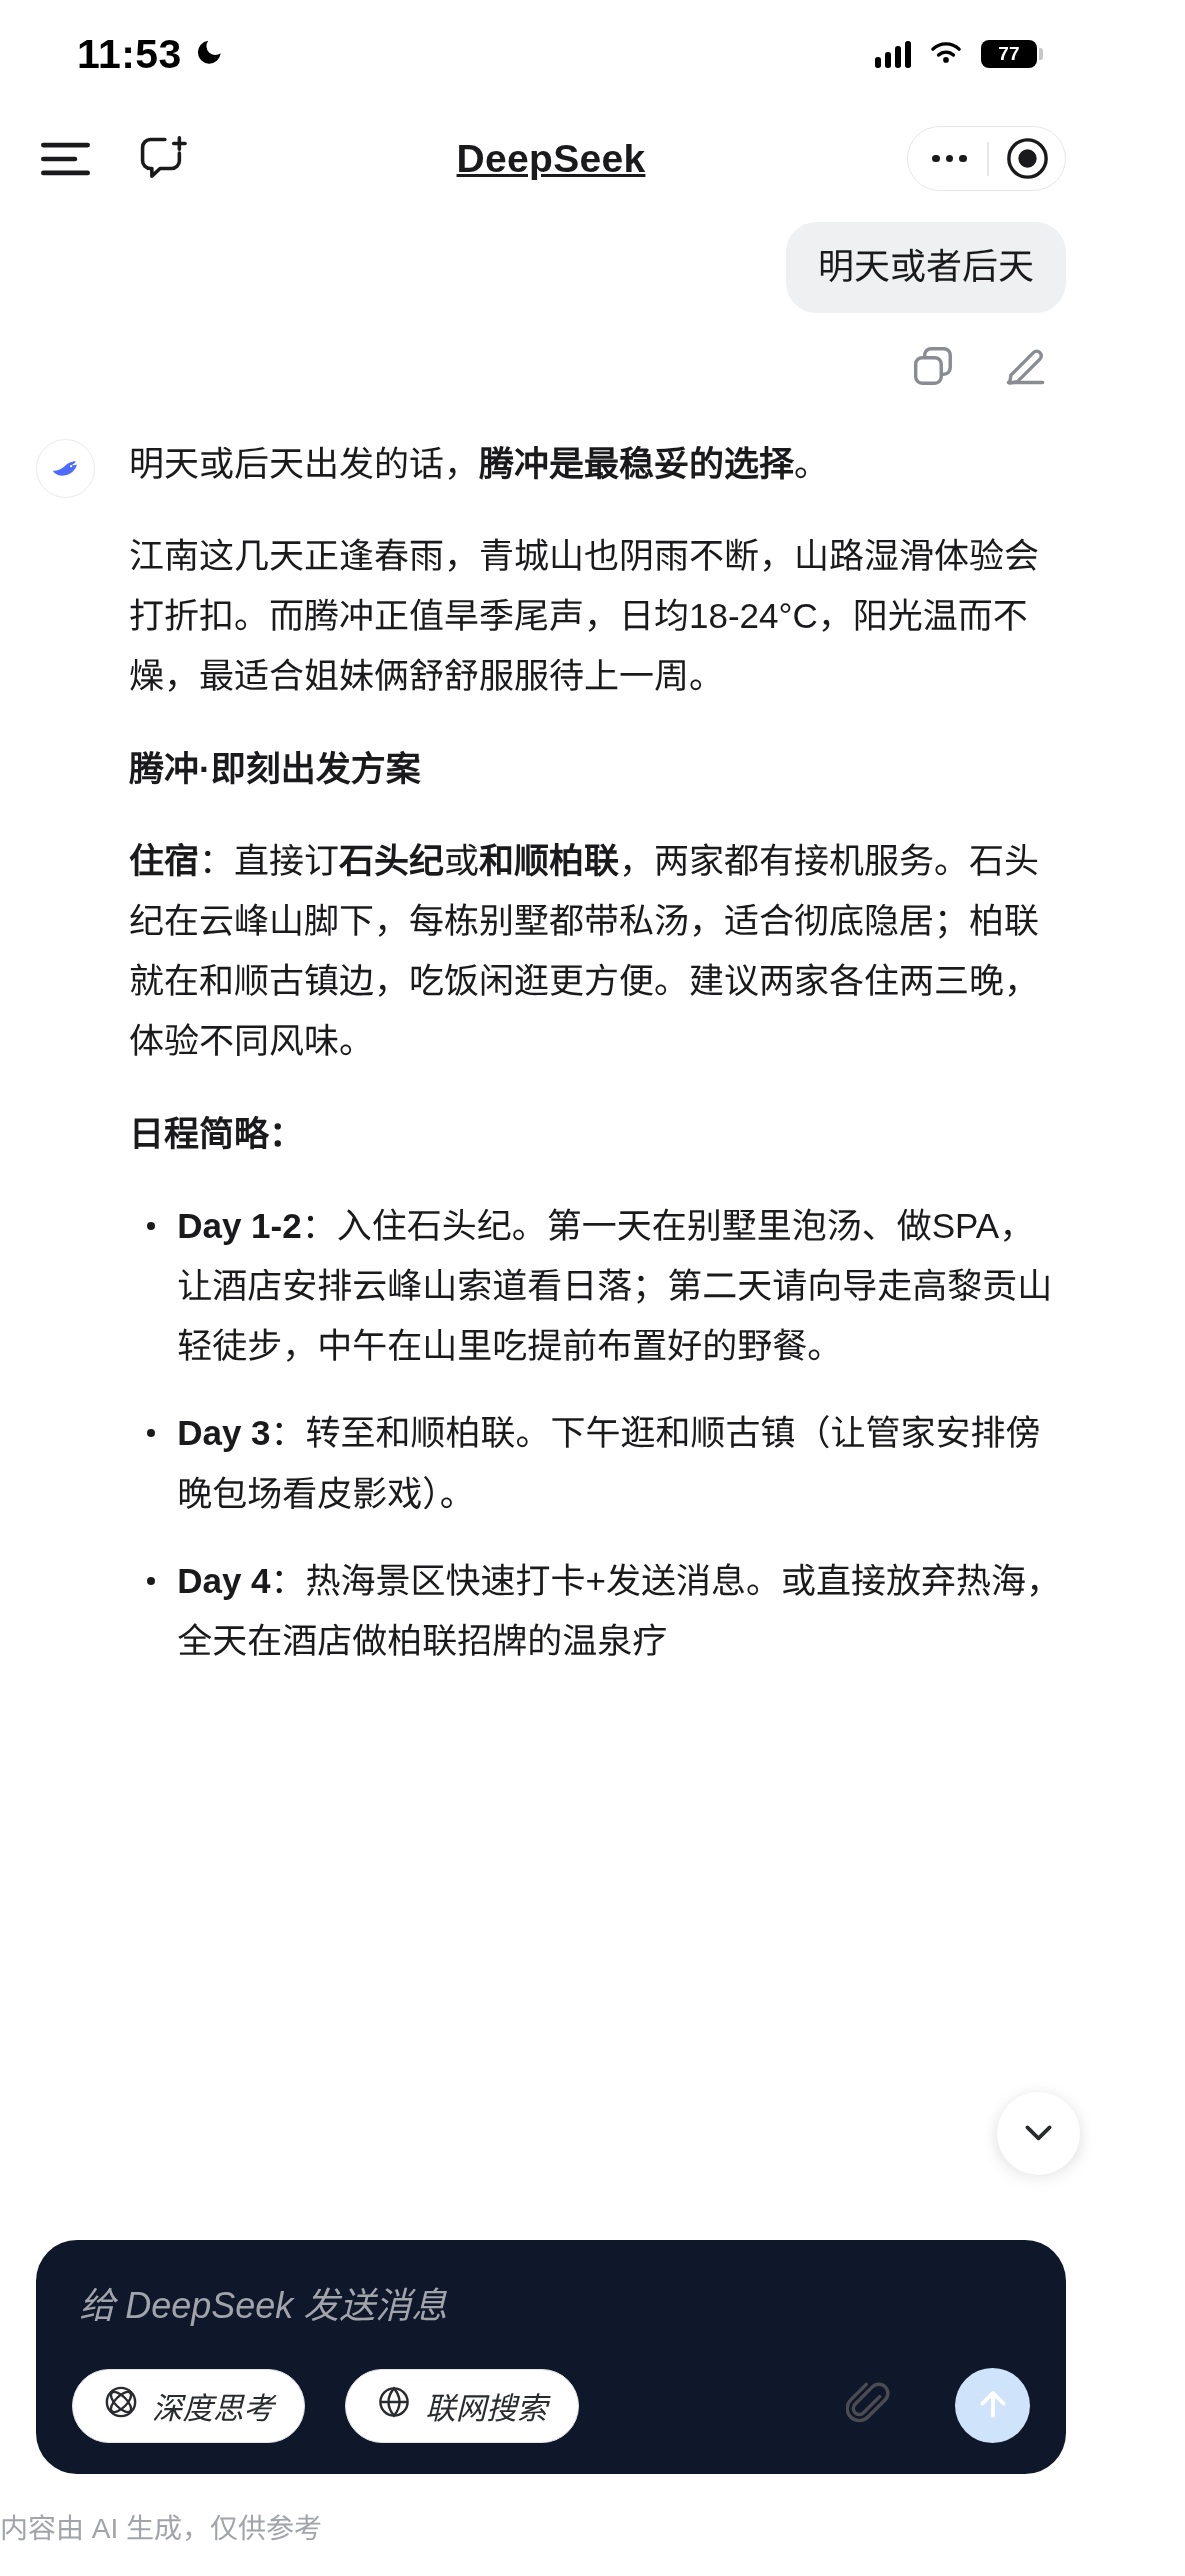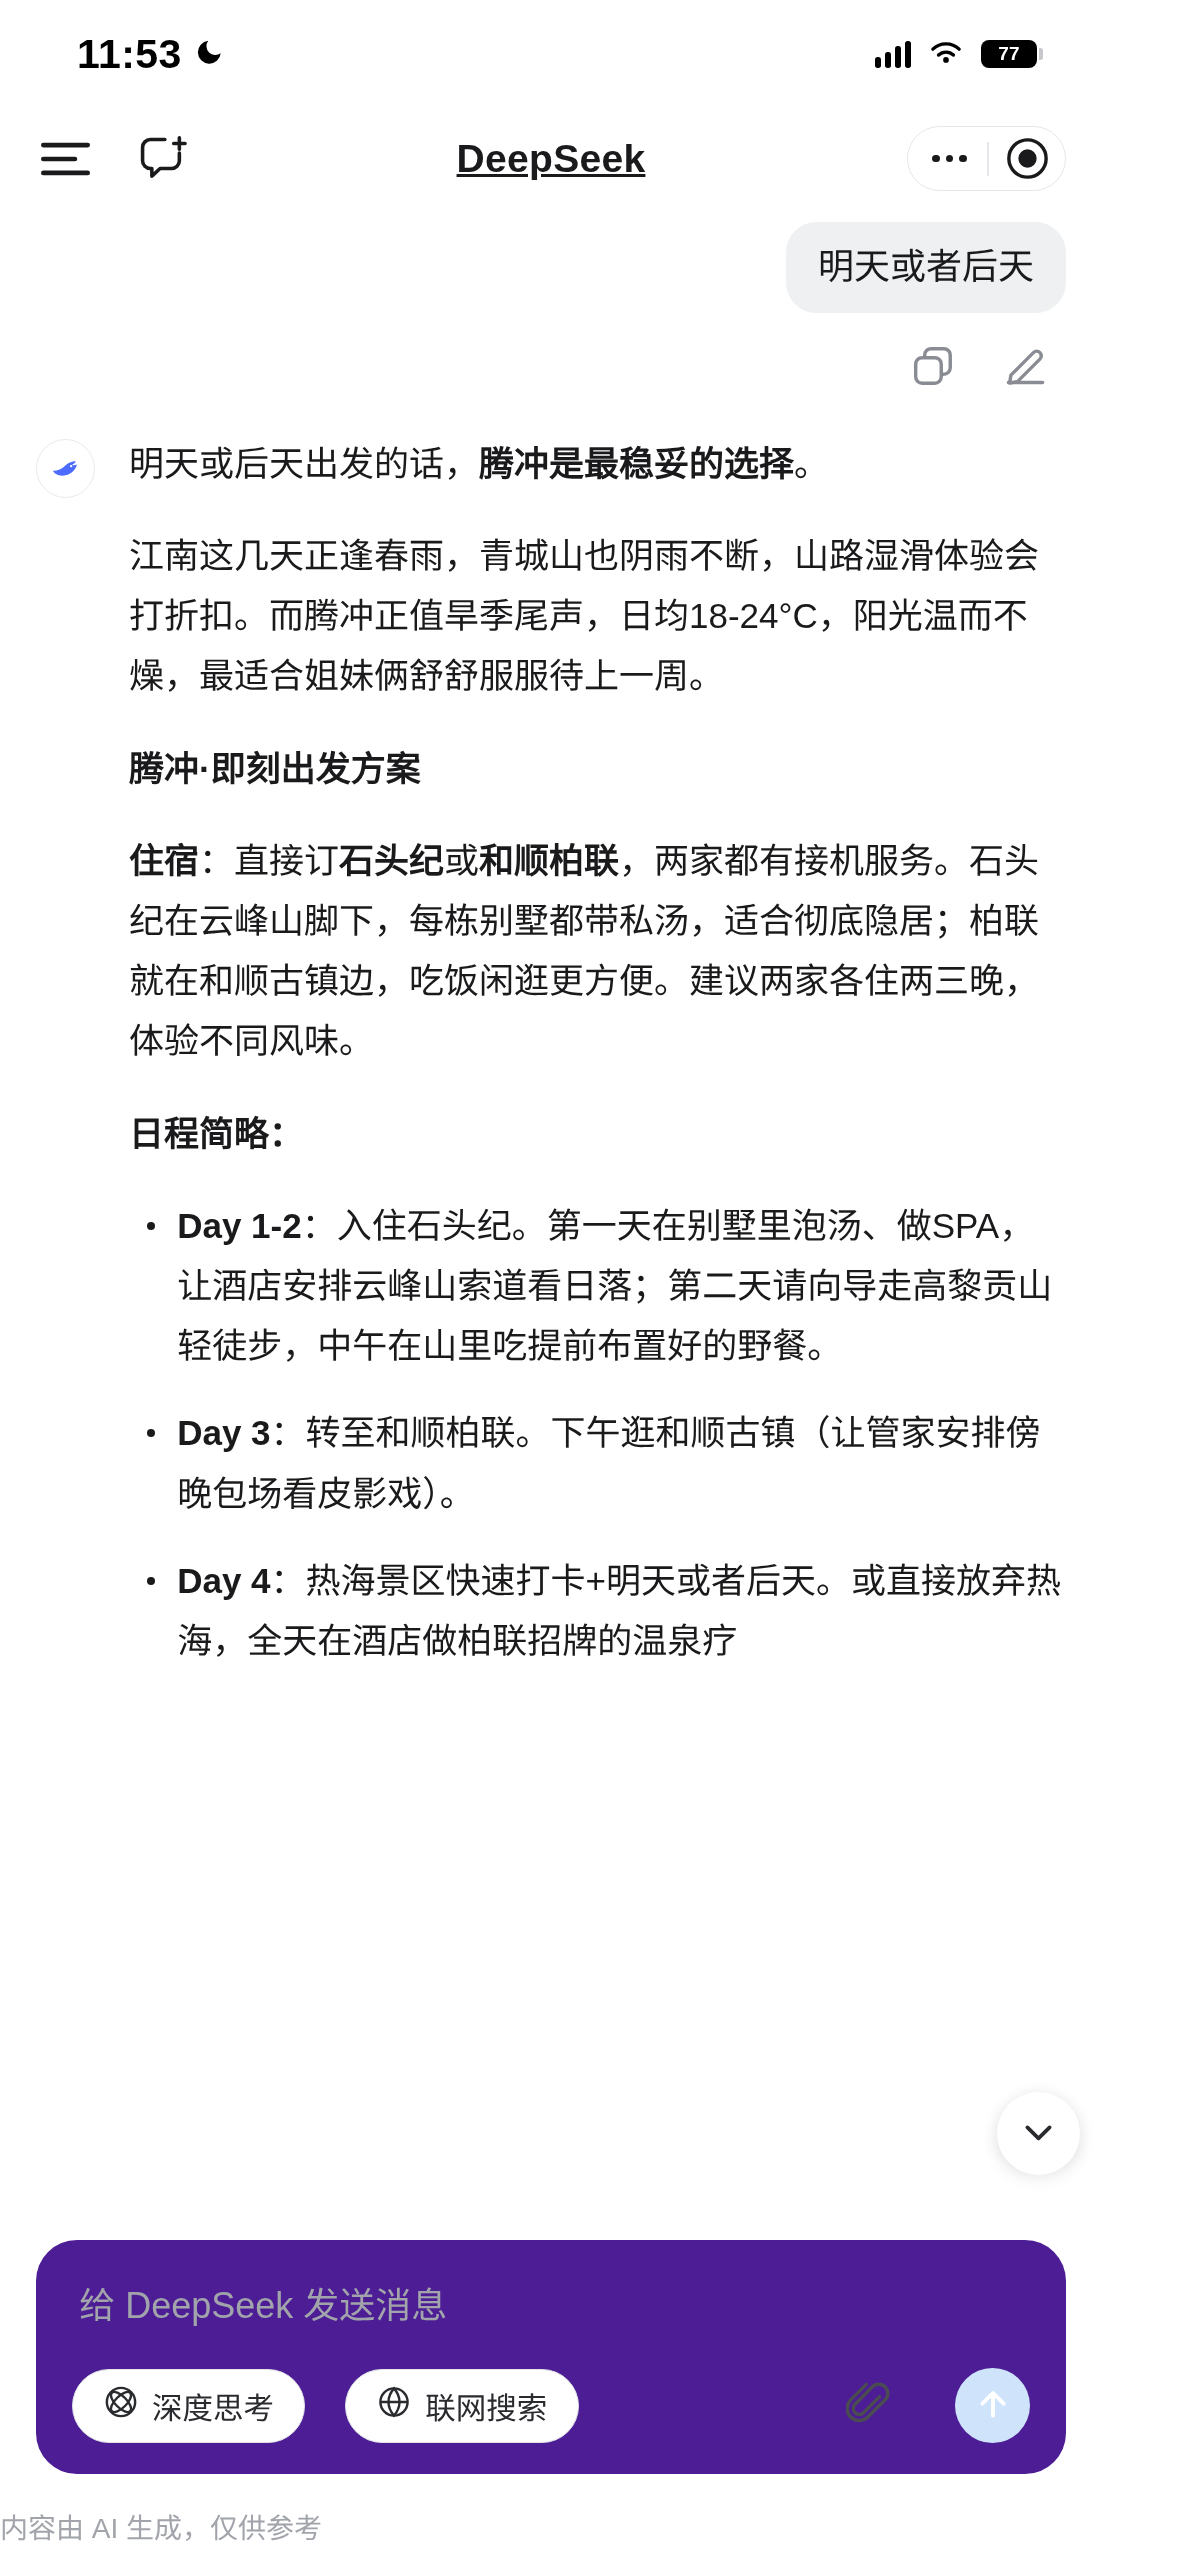--- a/index.html
+++ b/index.html
@@ -230,23 +230,24 @@
     background: linear-gradient(to bottom, rgba(255,255,255,0), #ffffff 85%);
     pointer-events: none;
   }
 
   
   .composer-wrap {
     flex: 0 0 auto;
     padding: 12.6px 36px 0 36px;
   }
   .composer {
-    background: #4c1d95;
+    background: #0f172a;
     border-radius: 41px;
     padding: 36px 36px 30.5px 36px;
+    font-style: italic;
   }
   .composer-placeholder {
     font-size: 36px;
     color: #a2a4ab;
     padding-left: 7.2px;
     margin-bottom: 40px;
   }
   .composer-bottom {
     display: flex;
     align-items: center;
@@ -384,21 +385,21 @@
 
         <p class="h-sec">腾冲·即刻出发方案</p>
 
         <p><b>住宿</b><span>：直接订</span><b>石头纪</b><span>或</span><b>和顺柏联</b><span>，两家都有接机服务。石头纪在云峰山脚下，每栋别墅都带私汤，适合彻底隐居；柏联就在和顺古镇边，吃饭闲逛更方便。建议两家各住两三晚，体验不同风味。</span></p>
 
         <p class="h-sec">日程简略：</p>
 
         <ul class="days">
           <li><b>Day 1-2</b><span>：入住石头纪。第一天在别墅里泡汤、做SPA，让酒店安排云峰山索道看日落；第二天请向导走高黎贡山轻徒步，中午在山里吃提前布置好的野餐。</span></li>
           <li><b>Day 3</b><span>：转至和顺柏联。下午逛和顺古镇（让管家安排傍晚包场看皮影戏）。</span></li>
-          <li><b>Day 4</b><span>：热海景区快速打卡+明天或者后天。或直接放弃热海，全天在酒店做柏联招牌的温泉疗</span></li>
+          <li><b>Day 4</b><span>：热海景区快速打卡+发送消息。或直接放弃热海，全天在酒店做柏联招牌的温泉疗</span></li>
         </ul>
       </div>
     </div>
 
     <div class="fab-down">
       <span>
         <svg width="41" height="41" viewBox="0 0 24 24">
           <path d="M5.5 9 12 15.4 18.5 9" fill="none" stroke="#2a2b2f" stroke-width="2.2" stroke-linecap="round" stroke-linejoin="round"></path>
         </svg>
       </span>

